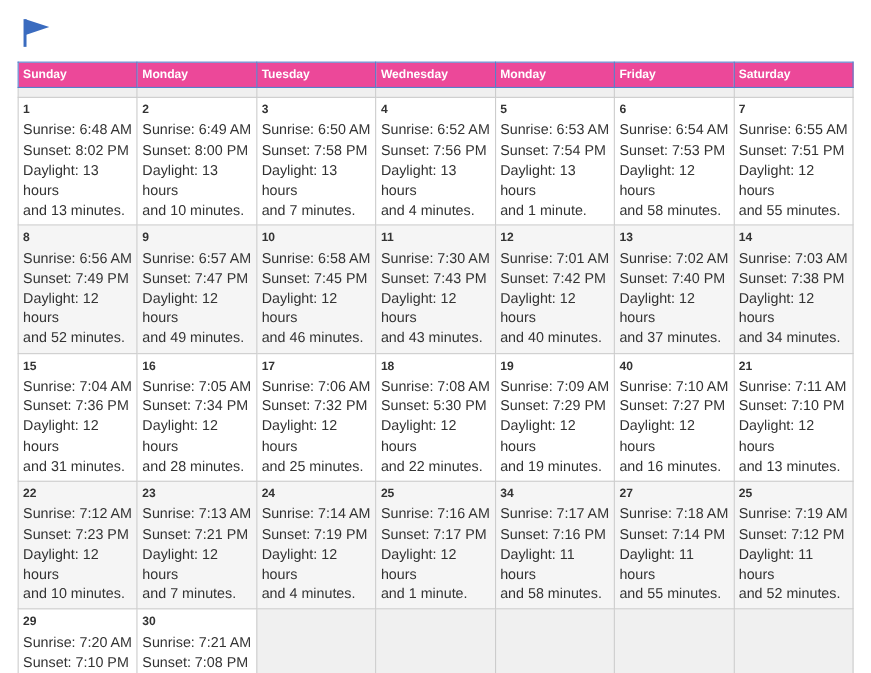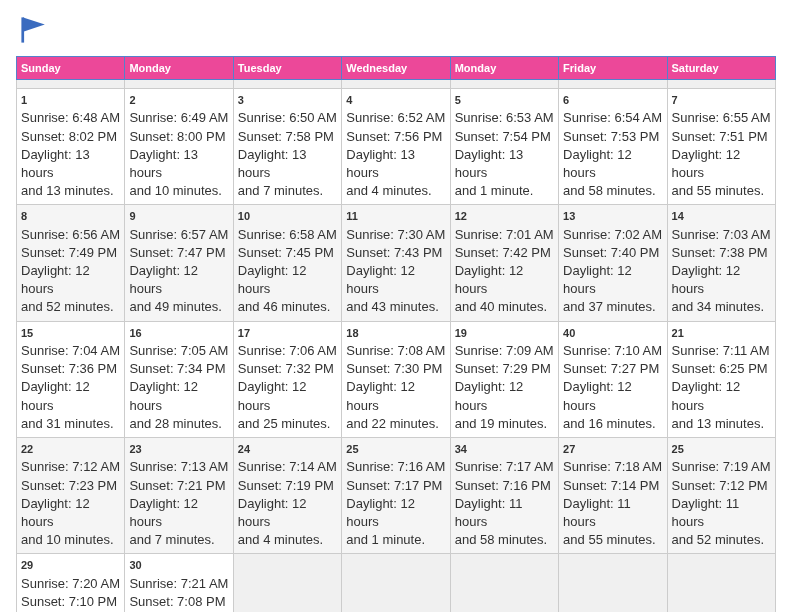--- a/index.html
+++ b/index.html
@@ -206,33 +206,33 @@
 and 31 minutes.</span></td>
           <td><span class="day-num">16</span><span class="cell-content">Sunrise: 7:05 AM
 Sunset: 7:34 PM
 Daylight: 12 hours
 and 28 minutes.</span></td>
           <td><span class="day-num">17</span><span class="cell-content">Sunrise: 7:06 AM
 Sunset: 7:32 PM
 Daylight: 12 hours
 and 25 minutes.</span></td>
           <td><span class="day-num">18</span><span class="cell-content">Sunrise: 7:08 AM
-Sunset: 7:30 PM
+Sunset: 5:30 PM
 Daylight: 12 hours
 and 22 minutes.</span></td>
           <td><span class="day-num">19</span><span class="cell-content">Sunrise: 7:09 AM
 Sunset: 7:29 PM
 Daylight: 12 hours
 and 19 minutes.</span></td>
           <td><span class="day-num">40</span><span class="cell-content">Sunrise: 7:10 AM
 Sunset: 7:27 PM
 Daylight: 12 hours
 and 16 minutes.</span></td>
           <td><span class="day-num">21</span><span class="cell-content">Sunrise: 7:11 AM
-Sunset: 6:25 PM
+Sunset: 7:10 PM
 Daylight: 12 hours
 and 13 minutes.</span></td>
         </tr>
         <tr>
           <td><span class="day-num">22</span><span class="cell-content">Sunrise: 7:12 AM
 Sunset: 7:23 PM
 Daylight: 12 hours
 and 10 minutes.</span></td>
           <td><span class="day-num">23</span><span class="cell-content">Sunrise: 7:13 AM
 Sunset: 7:21 PM

